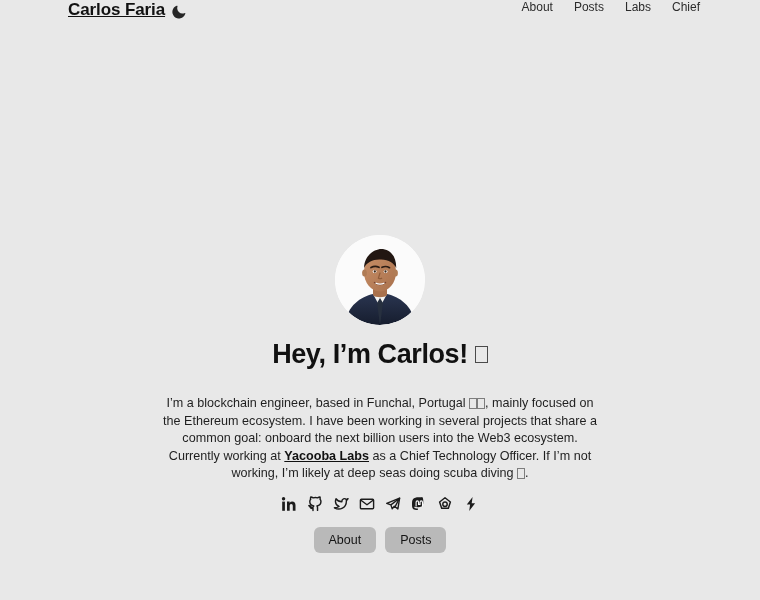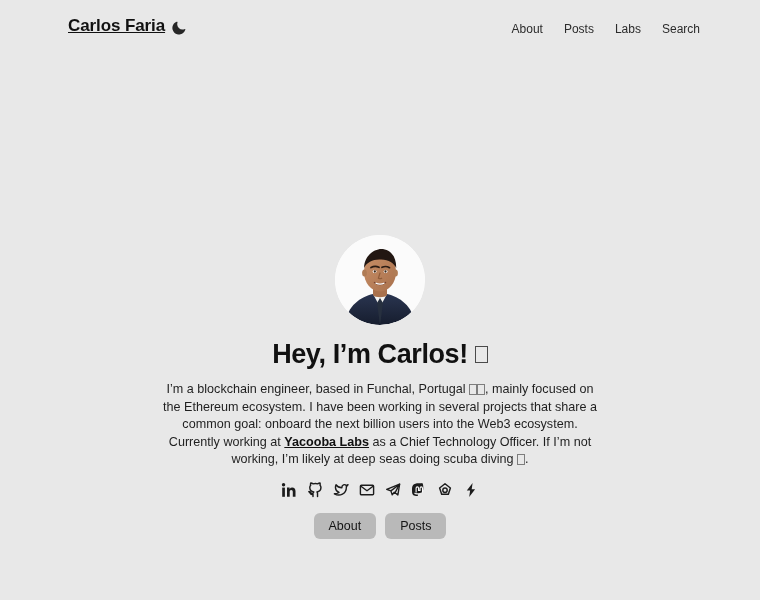--- a/index.html
+++ b/index.html
@@ -8,21 +8,21 @@
     background:#e8e8e8;
     font-family:"Liberation Sans", sans-serif;
     color:#1a1a1a;
     overflow:hidden;
   }
 
   
   .header {
     position:absolute; top:0; left:0;
     width:760px; height:36px;
-    display:flex; align-items:flex-end;
+    display:flex; align-items:flex-start;
     padding:0 60px 0 68px;
   }
   .brand-block { display:flex; align-items:center; gap:7px; }
   .brand {
     font-size:17px; font-weight:bold; letter-spacing:-0.1px;
     color:#111; white-space:nowrap;
   }
   .moon-toggle {
     width:16px; height:16px; display:block;
     position:relative; top:1px;
@@ -60,21 +60,21 @@
   }
   .tofu {
     display:inline-block;
     width:13px; height:17px;
     border:1.5px solid #4a4a4a;
     vertical-align:middle;
   }
   .tofu.sm { width:8px; height:11px; border-width:1px; border-color:#7d7d7d; }
 
   .bio {
-    margin-top:11px;
+    margin-top:25px;
     width:434px;
     font-size:12.6px; line-height:17.5px;
     text-align:center; color:#1f1f1f;
   }
   .bio b, .bio .lnk { font-weight:bold; color:#111; }
 
   
   .socials {
     margin-top:13px;
     display:flex; align-items:center; gap:9px;
@@ -108,21 +108,21 @@
     <span class="moon-toggle" title="Toggle dark mode">
       <svg viewBox="0 0 16 16" width="16" height="16">
         <path d="M12.3 10.2A5.4 5.4 0 0 1 5.5 3.4a0.6 0.6 0 0 0-0.85-0.66A6.6 6.6 0 1 0 13.2 11.1a0.6 0.6 0 0 0-0.9-0.9z" fill="#262626"></path>
       </svg>
     </span>
   </div>
   <nav class="nav">
     <a class="nav-item" href="#">About</a>
     <a class="nav-item" href="#">Posts</a>
     <a class="nav-item" href="#">Labs</a>
-    <a class="nav-item" href="#">Search</a>
+    <a class="nav-item" href="#">Chief</a>
   </nav>
 </div>
 
 <div class="main">
 
   <div class="avatar">
     <svg viewBox="0 0 90 90">
       <defs>
         <clipPath id="circ">
             <circle cx="45" cy="45" r="45"></circle>

